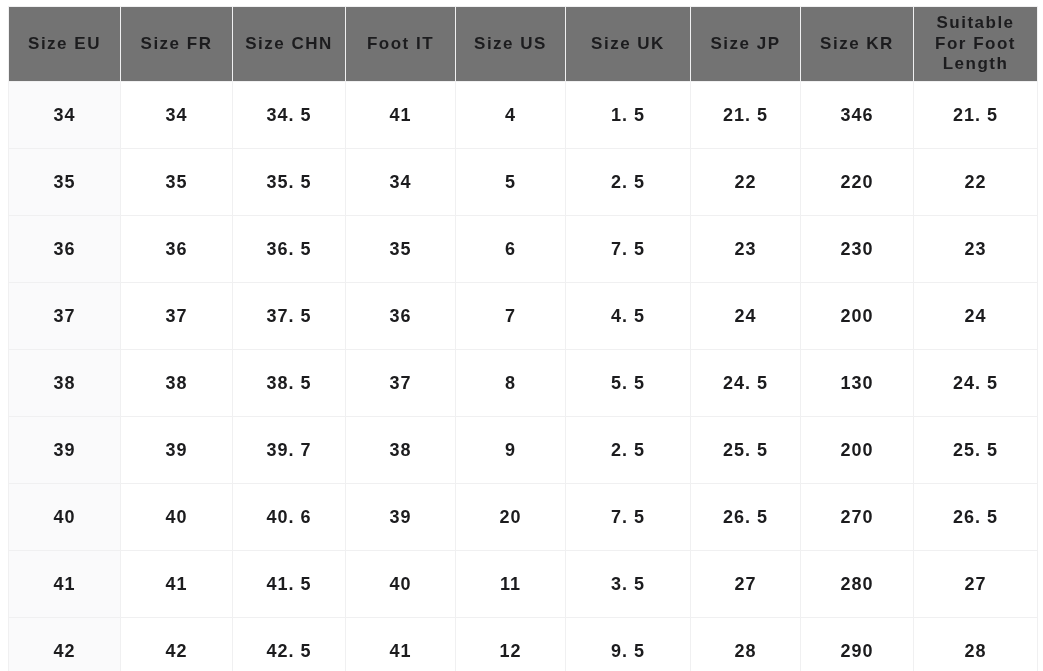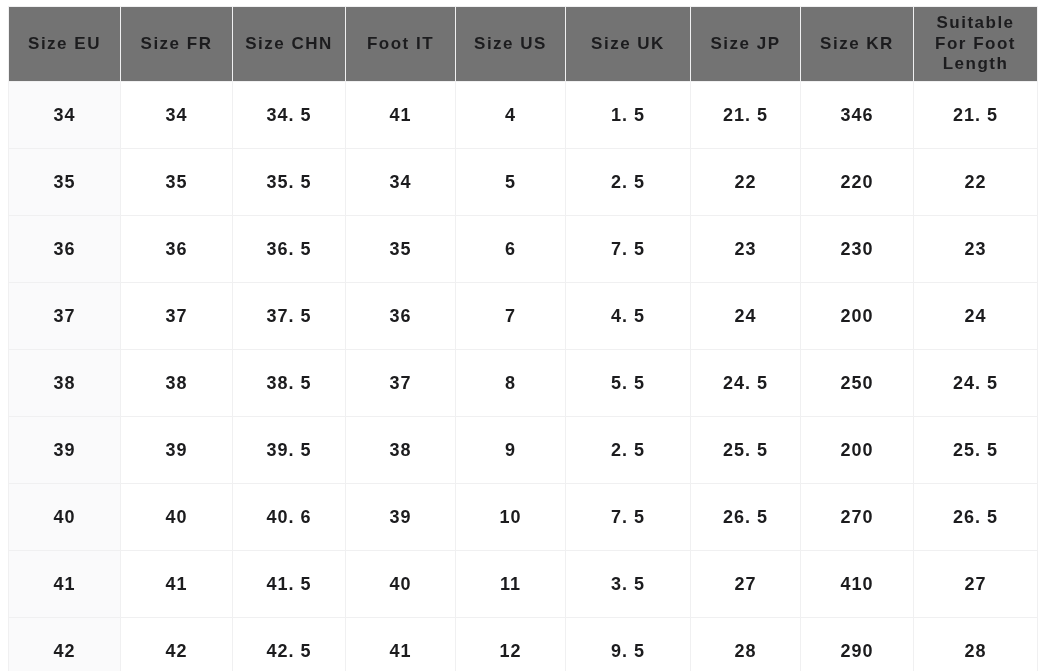--- a/index.html
+++ b/index.html
@@ -136,54 +136,54 @@
           <td>24</td>
         </tr>
         <tr>
           <td>38</td>
           <td>38</td>
           <td>38. 5</td>
           <td>37</td>
           <td>8</td>
           <td>5. 5</td>
           <td>24. 5</td>
-          <td>250</td>
+          <td>130</td>
           <td>24. 5</td>
         </tr>
         <tr>
           <td>39</td>
           <td>39</td>
-          <td>39. 5</td>
+          <td>39. 7</td>
           <td>38</td>
           <td>9</td>
           <td>2. 5</td>
           <td>25. 5</td>
           <td>200</td>
           <td>25. 5</td>
         </tr>
         <tr>
           <td>40</td>
           <td>40</td>
           <td>40. 6</td>
           <td>39</td>
-          <td>10</td>
+          <td>20</td>
           <td>7. 5</td>
           <td>26. 5</td>
           <td>270</td>
           <td>26. 5</td>
         </tr>
         <tr>
           <td>41</td>
           <td>41</td>
           <td>41. 5</td>
           <td>40</td>
           <td>11</td>
           <td>3. 5</td>
           <td>27</td>
-          <td>410</td>
+          <td>280</td>
           <td>27</td>
         </tr>
         <tr>
           <td>42</td>
           <td>42</td>
           <td>42. 5</td>
           <td>41</td>
           <td>12</td>
           <td>9. 5</td>
           <td>28</td>

